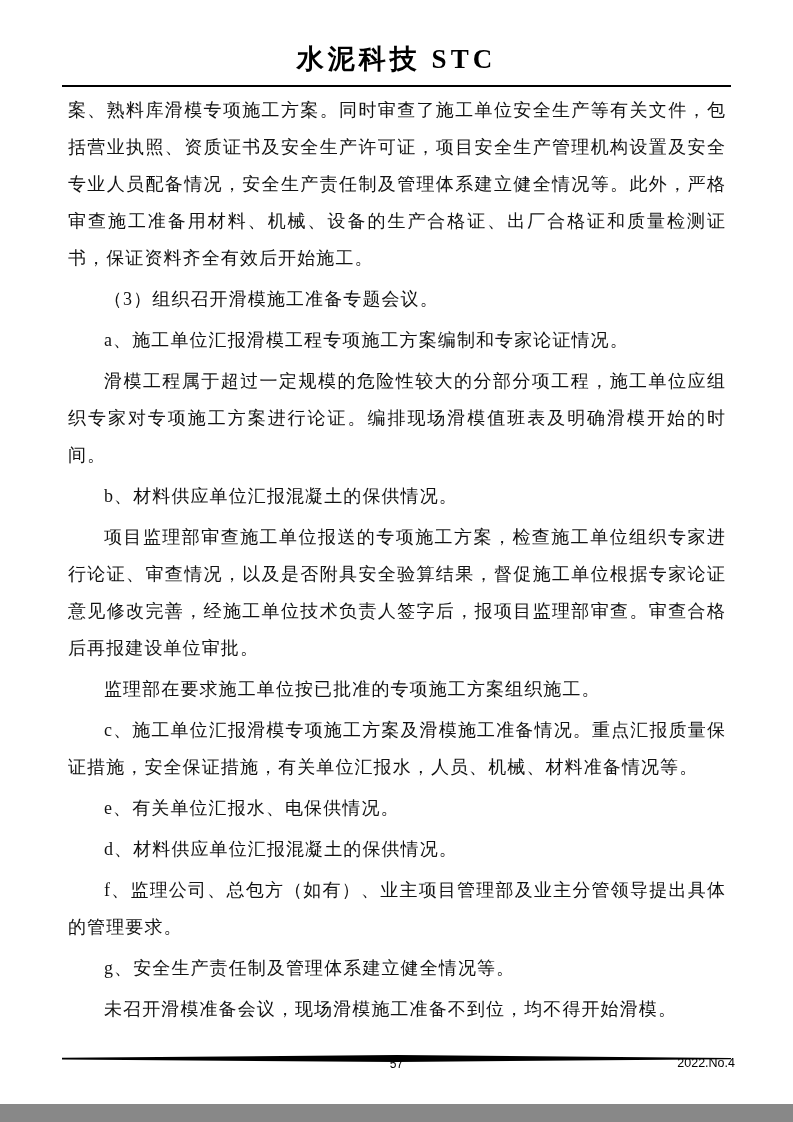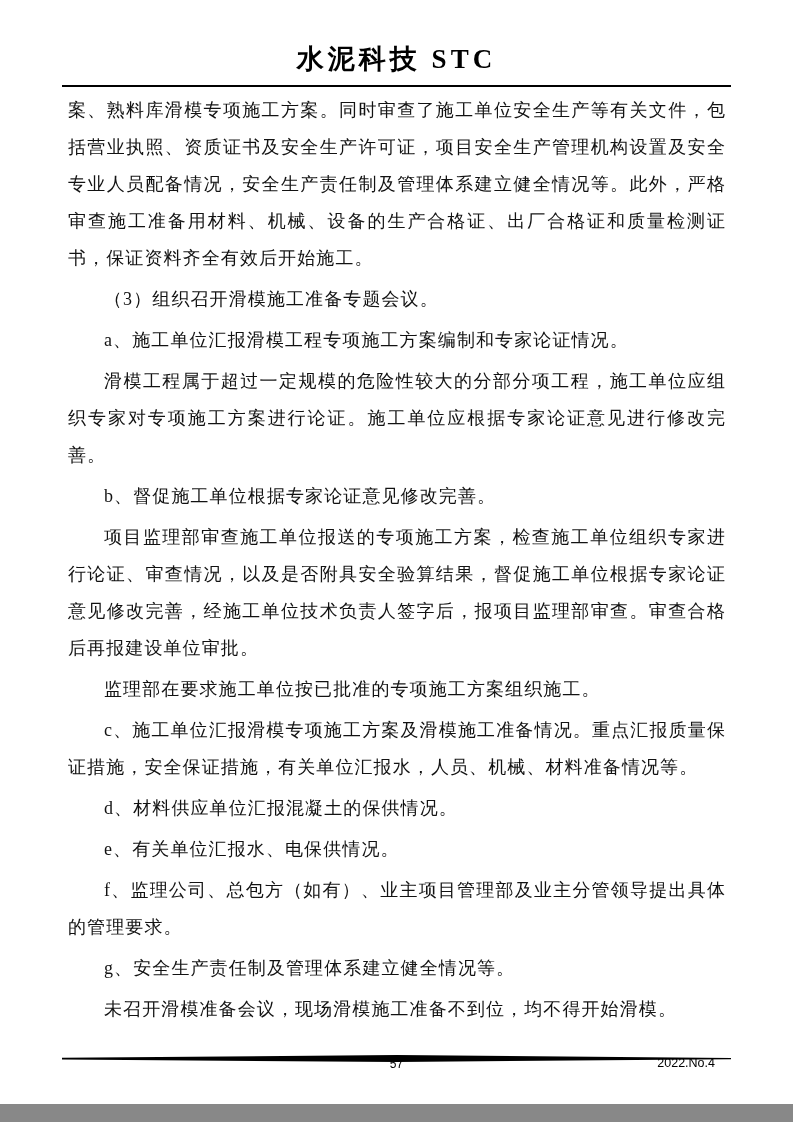--- a/index.html
+++ b/index.html
@@ -64,46 +64,46 @@
     left: 0;
     width: 100%;
     text-align: center;
     font-family: "Liberation Sans", "DejaVu Sans", sans-serif;
     font-size: 12px;
     color: #000;
   }
   .issue-label {
     position: absolute;
     top: 1056px;
-    right: 78px;
+    right: 58px;
     font-family: "Liberation Sans", "DejaVu Sans", sans-serif;
     font-size: 12.5px;
     color: #000;
   }
 </style>
 </head>
 <body>
 
 <div class="page">
 
   <div class="journal-title">水泥科技 STC</div>
 
   <div class="header-rule"></div>
 
   <div class="doc-body">
     <p class="continuation">案、熟料库滑模专项施工方案。同时审查了施工单位安全生产等有关文件，包括营业执照、资质证书及安全生产许可证，项目安全生产管理机构设置及安全专业人员配备情况，安全生产责任制及管理体系建立健全情况等。此外，严格审查施工准备用材料、机械、设备的生产合格证、出厂合格证和质量检测证书，保证资料齐全有效后开始施工。</p>
     <p>（3）组织召开滑模施工准备专题会议。</p>
     <p>a、施工单位汇报滑模工程专项施工方案编制和专家论证情况。</p>
-    <p>滑模工程属于超过一定规模的危险性较大的分部分项工程，施工单位应组织专家对专项施工方案进行论证。施工单位应根据专家论证意见进行修改完善。</p>
-    <p>b、督促施工单位根据专家论证意见修改完善。</p>
+    <p>滑模工程属于超过一定规模的危险性较大的分部分项工程，施工单位应组织专家对专项施工方案进行论证。编排现场滑模值班表及明确滑模开始的时间。</p>
+    <p>b、材料供应单位汇报混凝土的保供情况。</p>
     <p>项目监理部审查施工单位报送的专项施工方案，检查施工单位组织专家进行论证、审查情况，以及是否附具安全验算结果，督促施工单位根据专家论证意见修改完善，经施工单位技术负责人签字后，报项目监理部审查。审查合格后再报建设单位审批。</p>
     <p>监理部在要求施工单位按已批准的专项施工方案组织施工。</p>
     <p>c、施工单位汇报滑模专项施工方案及滑模施工准备情况。重点汇报质量保证措施，安全保证措施，有关单位汇报水，人员、机械、材料准备情况等。</p>
+    <p>e、有关单位汇报水、电保供情况。</p>
     <p>d、材料供应单位汇报混凝土的保供情况。</p>
-    <p>e、有关单位汇报水、电保供情况。</p>
     <p>f、监理公司、总包方（如有）、业主项目管理部及业主分管领导提出具体的管理要求。</p>
     <p>g、安全生产责任制及管理体系建立健全情况等。</p>
     <p>未召开滑模准备会议，现场滑模施工准备不到位，均不得开始滑模。</p>
   </div>
 
   <div class="footer-rule-wrap">
     <svg width="669" height="8" viewBox="0 0 669 8" xmlns="http://www.w3.org/2000/svg">
       <polygon points="0,2.7 335,0 669,2.9 669,4.3 335,7 0,4.4" fill="#000"></polygon>
     </svg>
   </div>

